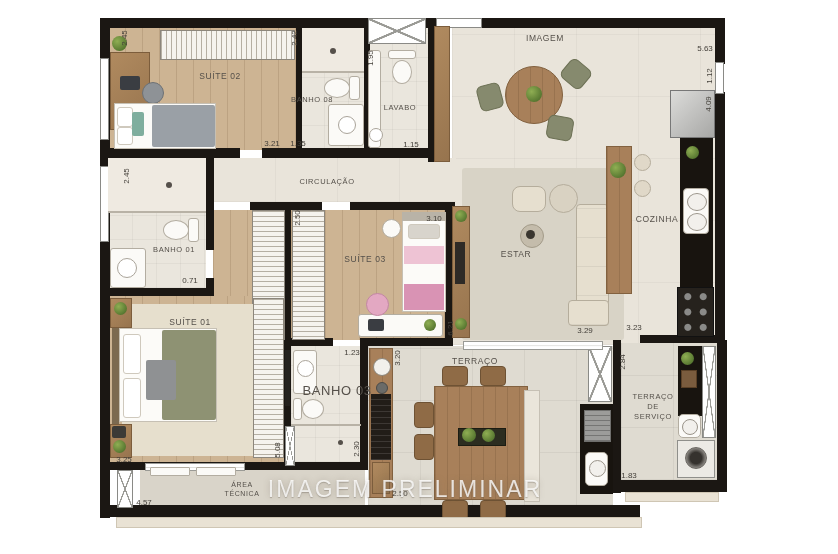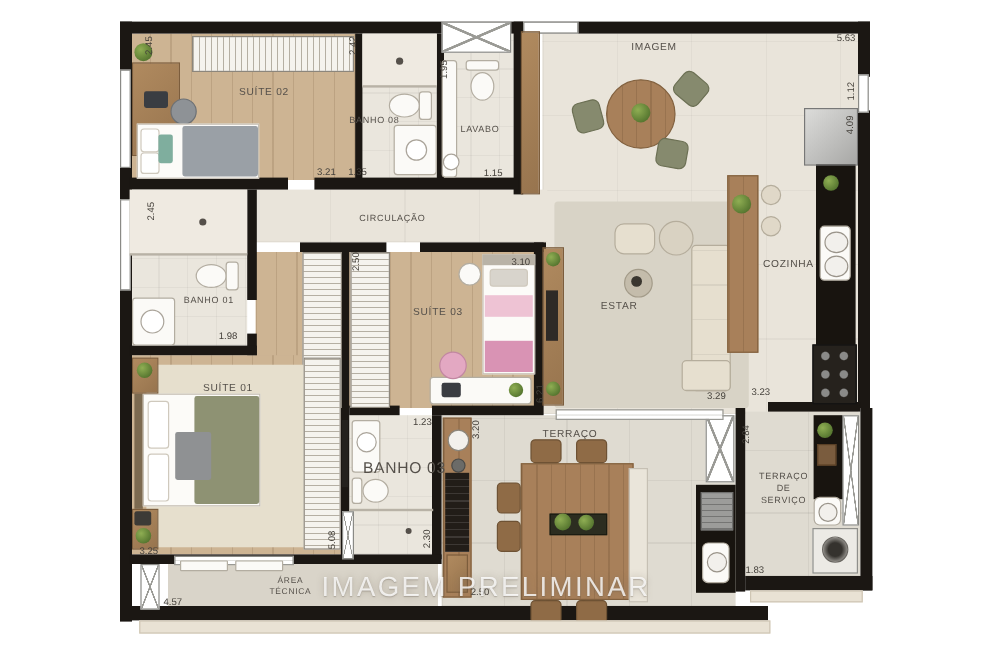--- a/index.html
+++ b/index.html
@@ -266,35 +266,35 @@
 SERVIÇO</div>
   <div class="lbl" style="left:242px;top:489px;font-size:7px">ÁREA
 TÉCNICA</div>
 
   <span class="dim rot" style="left:124px;top:38px">2.45</span>
   <span class="dim rot" style="left:294px;top:38px">2.42</span>
   <span class="dim rot" style="left:370px;top:58px">1.95</span>
   <span class="dim" style="left:272px;top:143px">3.21</span>
   <span class="dim" style="left:298px;top:143px">1.35</span>
   <span class="dim" style="left:411px;top:144px">1.15</span>
-  <span class="dim" style="left:705px;top:32px">5.63</span>
+  <span class="dim" style="left:705px;top:48px">5.63</span>
   <span class="dim rot" style="left:709px;top:76px">1.12</span>
   <span class="dim rot" style="left:708px;top:104px">4.09</span>
   <span class="dim rot" style="left:126px;top:176px">2.45</span>
-  <span class="dim" style="left:190px;top:280px">1.98</span>
+  <span class="dim" style="left:190px;top:280px">0.71</span>
   <span class="dim rot" style="left:297px;top:218px">2.50</span>
   <span class="dim" style="left:434px;top:218px">3.10</span>
   <span class="dim rot" style="left:450px;top:328px">6.21</span>
   <span class="dim" style="left:352px;top:352px">1.23</span>
   <span class="dim rot" style="left:397px;top:358px">3.20</span>
   <span class="dim rot" style="left:356px;top:449px">2.30</span>
   <span class="dim" style="left:124px;top:459px">3.25</span>
   <span class="dim rot" style="left:277px;top:450px">5.08</span>
   <span class="dim" style="left:144px;top:502px">4.57</span>
   <span class="dim" style="left:400px;top:493px">2.50</span>
-  <span class="dim" style="left:597px;top:330px">3.29</span>
+  <span class="dim" style="left:585px;top:330px">3.29</span>
   <span class="dim" style="left:634px;top:327px">3.23</span>
   <span class="dim rot" style="left:622px;top:362px">2.84</span>
   <span class="dim" style="left:629px;top:475px">1.83</span>
 
   <div class="wm">IMAGEM PRELIMINAR</div>
 
 </div>
 
 </body></html>

